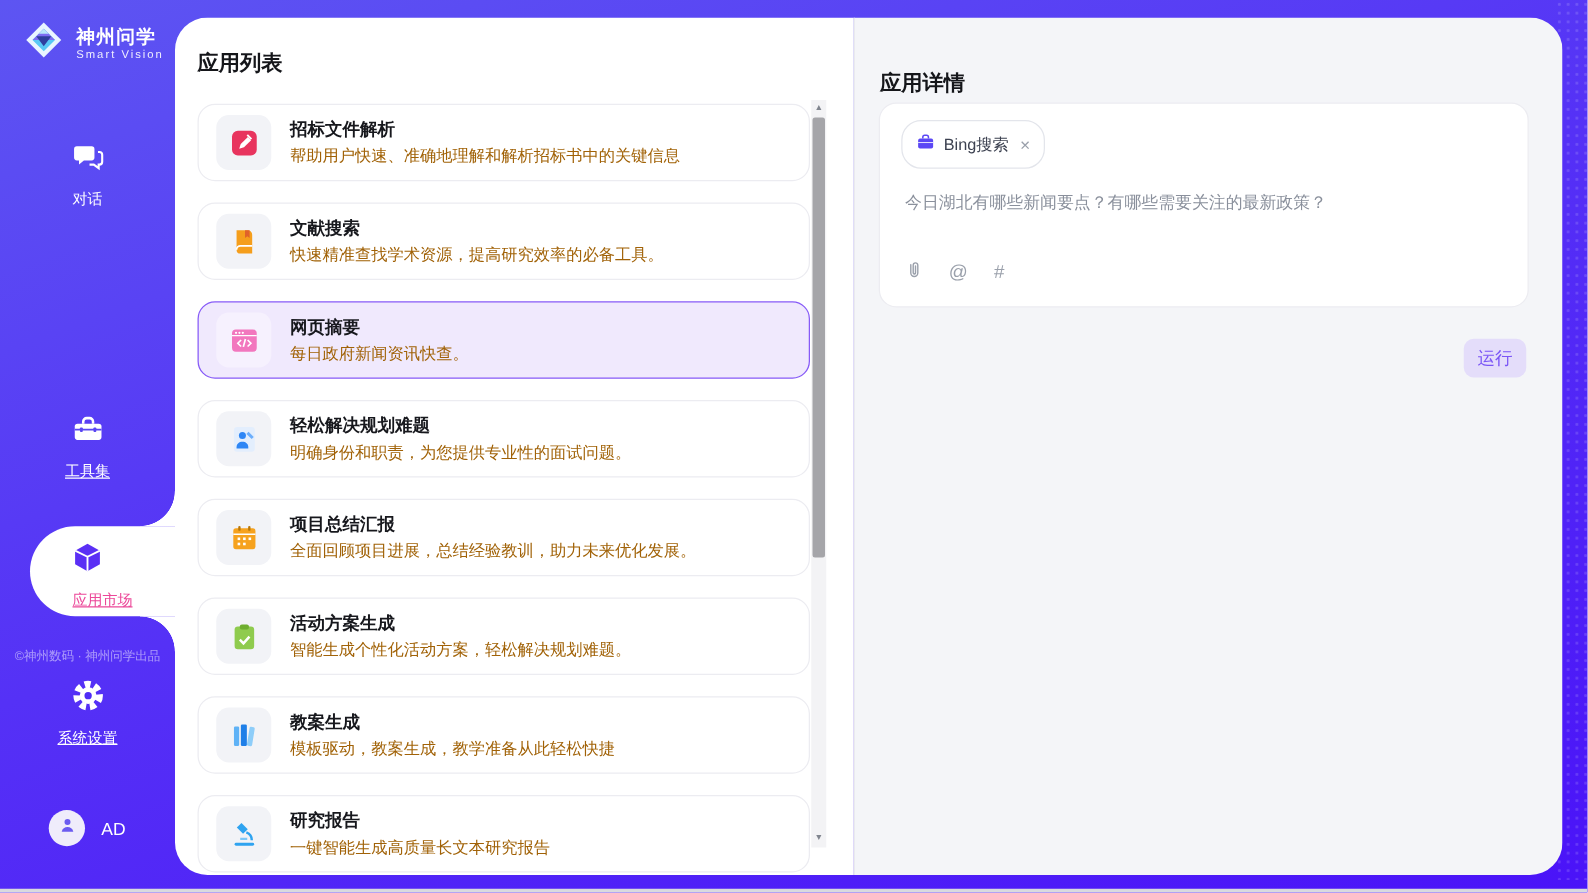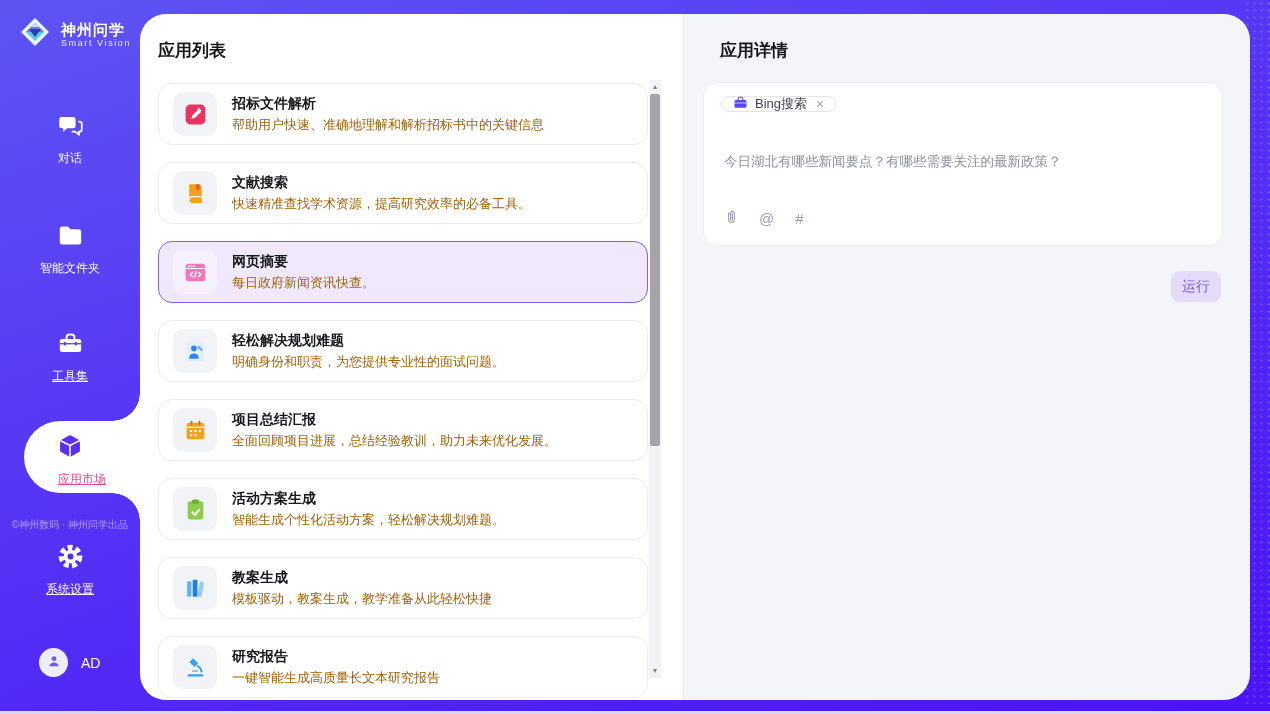--- a/index.html
+++ b/index.html
@@ -37,21 +37,21 @@
   .user-name{color:#fff;font-size:14px;}
   .side-footer{position:absolute;left:0;bottom:8px;width:140px;text-align:center;
     font-size:10px;color:rgba(255,255,255,0.5);white-space:nowrap;z-index:3;}
 
   
   .frame{position:absolute;left:140px;top:14px;width:1110px;height:686px;border-radius:26px;
     overflow:hidden;display:flex;z-index:1;}
   .list-panel{width:543px;background:#fff;position:relative;flex:0 0 543px;}
   .detail-panel{flex:1;background:#f4f5f8;border-left:1px solid #e9eaee;position:relative;}
   .panel-title{position:absolute;top:25px;left:18px;font-size:17px;font-weight:bold;color:#15161a;}
-  .detail-panel .panel-title{left:36px;}
+  .detail-panel .panel-title{left:20px;margin-top:16px;}
 
   
   .cards{position:absolute;top:69px;left:18px;width:490px;}
   .card{box-sizing:border-box;height:62px;border:1px solid #ececf1;border-radius:14px;
     margin-bottom:17px;display:flex;align-items:center;padding:0 14px;gap:15px;
     background:#fff;cursor:pointer;}
   .card.selected{background:#f0e9fd;border:1.5px solid #875bf7;}
   .tile{width:44px;height:44px;border-radius:10px;background:#f2f3f7;display:flex;
     align-items:center;justify-content:center;flex:0 0 44px;}
   .card.selected .tile{background:#f6f1fe;}
@@ -64,21 +64,21 @@
   .sb-arrow{position:absolute;left:0;width:12px;text-align:center;font-size:7px;color:#80858e;
     line-height:12px;height:12px;cursor:pointer;}
   .sb-arrow.up{top:1px;}
   .sb-arrow.down{bottom:1px;}
   .sb-thumb{position:absolute;top:14px;left:1px;width:10px;height:352px;background:#a5a5a9;
     border-radius:2px;cursor:pointer;}
 
   
   .input-card{position:absolute;top:68px;left:19px;width:520px;height:164px;background:#fff;
     border:1px solid #ececf1;border-radius:14px;box-sizing:border-box;}
-  .tool-tag{position:absolute;top:13px;left:17px;height:16px;border:1px solid #e3e5eb;
+  .tool-tag{position:absolute;top:13px;left:17px;height:39px;border:1px solid #e3e5eb;
     border-radius:16px;display:inline-flex;align-items:center;gap:7px;padding:0 11px;
     background:#fff;box-sizing:border-box;cursor:default;}
   .tag-label{font-size:13px;color:#3c4150;}
   .tag-close{font-size:14px;color:#9aa0ab;margin-left:2px;cursor:pointer;line-height:1;}
   .query{position:absolute;top:70px;left:20px;right:20px;font-size:13.5px;color:#8a909c;}
   .attach-row{position:absolute;left:20px;bottom:18px;display:flex;gap:21px;align-items:center;}
   .glyph-btn{font-size:15px;color:#9aa0ab;cursor:pointer;line-height:1;}
   .run-btn{position:absolute;top:257px;left:487px;width:50px;height:31px;background:#e4ddfa;
     color:#7a55f6;border:none;border-radius:8px;font-size:14px;display:flex;align-items:center;
     justify-content:center;cursor:pointer;font-family:Liberation Serif, serif;}
@@ -108,28 +108,20 @@
   <div class="nav-item" style="top:112px;">
     <span>
       <svg width="27" height="27" viewBox="0 0 24 24">
         <path d="M4 4.5h10.5a2 2 0 0 1 2 2v6a2 2 0 0 1-2 2H9l-3.5 3v-3H4a2 2 0 0 1-2-2v-6a2 2 0 0 1 2-2z" fill="#fff"></path>
         <path d="M19 8.5h1a2 2 0 0 1 2 2v5a2 2 0 0 1-2 2h-.5v2.5l-3.5-2.5h-3" stroke="#fff" stroke-width="1.5" fill="none"></path>
       </svg>
     </span>
     <span class="nav-label">对话</span>
   </div>
 
-  <div class="nav-item" style="top:222px;">
-    <span>
-      <svg width="27" height="27" viewBox="0 0 24 24">
-        <path d="M2.5 6a2 2 0 0 1 2-2H10l2 2.5h7.5a2 2 0 0 1 2 2V18a2 2 0 0 1-2 2h-15a2 2 0 0 1-2-2z" fill="#fff"></path>
-      </svg>
-    </span>
-    <span class="nav-label">智能文件夹</span>
-  </div>
 
   <div class="nav-item" style="top:330px;">
     <span>
       <svg width="27" height="27" viewBox="0 0 24 24">
         <path d="M8.5 8V6.5A2.5 2.5 0 0 1 11 4h2a2.5 2.5 0 0 1 2.5 2.5V8" stroke="#fff" stroke-width="1.8" fill="none"></path>
         <rect x="2.5" y="8" width="19" height="11.5" rx="2" fill="#fff"></rect>
         <path d="M2.5 12.2h19" stroke="#5a46f2" stroke-width="1.2"></path>
         <rect x="6.2" y="10.6" width="2" height="3.2" rx="0.6" fill="#5a46f2"></rect>
         <rect x="15.8" y="10.6" width="2" height="3.2" rx="0.6" fill="#5a46f2"></rect>
       </svg>

